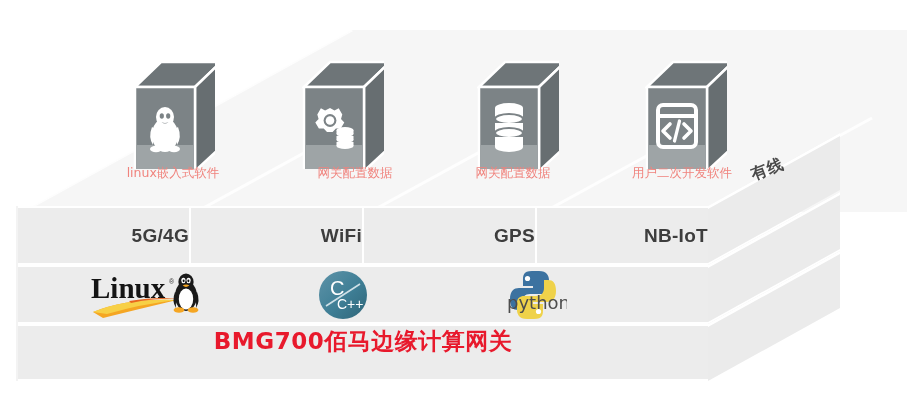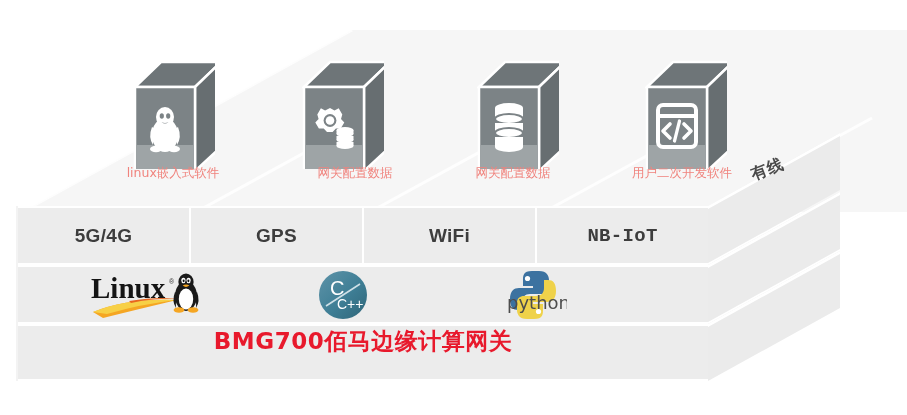--- a/index.html
+++ b/index.html
@@ -41,26 +41,26 @@
     border-top:2px solid #ffffff;
     border-bottom:2px solid #ffffff;
     box-sizing:border-box;
   }
   
   .side-svg{position:absolute;left:0;top:0;pointer-events:none;}
 
   .netrow{display:flex;height:100%;}
   .netcell{
     flex:1;height:100%;
-    display:flex;align-items:center;justify-content:center;
+    display:flex;align-items:center;justify-content:flex-end;
     border-right:2px solid #ffffff;box-sizing:border-box;
     font-size:19px;font-weight:bold;color:#3d3d3d;
     letter-spacing:.3px;
   }
-  .netcell:last-child{border-right:none;font-family:Liberation Mono, monospace;}
+  .netcell:last-child{border-right:none;}
 
   .logorow{
     display:flex;height:100%;align-items:center;
     padding-left:40px;box-sizing:border-box;
   }
   .logoslot{width:190px;display:flex;align-items:flex-end;justify-content:center;}
 
   .banner{
     display:flex;align-items:flex-start;justify-content:center;
     height:100%;
@@ -187,24 +187,24 @@
   <div class="cube-label" style="left:617px;top:165px;width:130px;">用户二次开发软件</div>
 
   <div class="wired">有线</div>
 
   <div class="slab" style="top:206px;height:59px;">
     <div class="netrow">
       <div class="netcell">
         <span>5G/4G</span>
       </div>
       <div class="netcell">
+        <span>WiFi</span>
+      </div>
+      <div class="netcell">
         <span>GPS</span>
-      </div>
-      <div class="netcell">
-        <span>WiFi</span>
       </div>
       <div class="netcell">
         <span>NB-IoT</span>
       </div>
     </div>
   </div>
 
   <div class="slab" style="top:265px;height:59px;">
     <div class="logorow">
 

